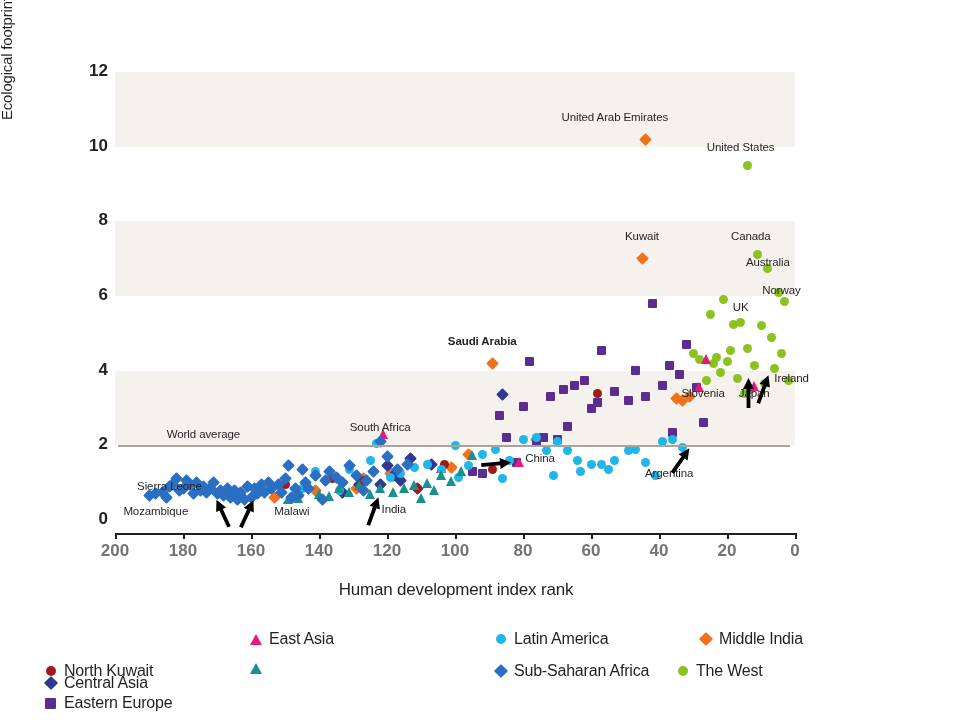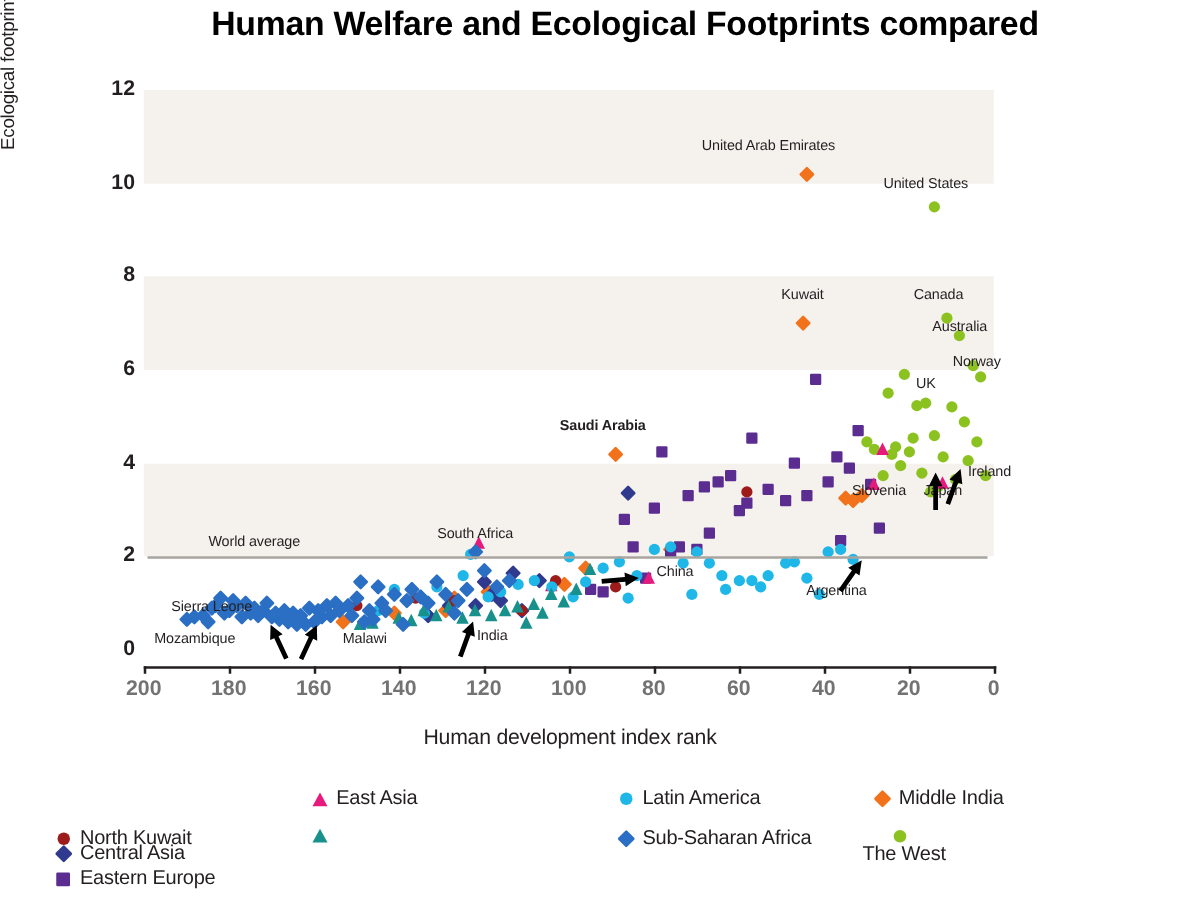--- a/index.html
+++ b/index.html
@@ -86,21 +86,20 @@
   .source{
     position:absolute;left:802px;top:584px;width:150px;
     font-size:11.5px;line-height:1.32;color:#e60000;
   }
 </style>
 </head>
 <body>
 
 <div id="chart-root">
 
-  <div class="chart-title">Human Welfare and Ecological Footprints compared</div>
 
   <div class="plot-area">
     <div class="band" style="top:0px;height:74.7px;"></div>
     <div class="band" style="top:149.3px;height:74.7px;"></div>
     <div class="band" style="top:298.7px;height:74.7px;"></div>
     <div class="plot-inner" id="points-layer">
         <div class="pt diamond" style="left: 530.4px; top: 67.2px; background: rgb(242, 114, 28);"></div>
         <div class="pt diamond" style="left: 527px; top: 186.667px; background: rgb(242, 114, 28);"></div>
         <div class="pt diamond" style="left: 377.4px; top: 291.2px; background: rgb(242, 114, 28);"></div>
         <div class="pt diamond" style="left: 353.6px; top: 382.667px; background: rgb(242, 114, 28);"></div>
@@ -449,21 +448,21 @@
         <span class="lg-mark">
           <span class="sh triangle" style="border-bottom: 11px solid rgb(24, 145, 140);"></span>
         </span>
       </div>
       <div class="legend-item" style="left: 450px; top: 32px;">
         <span class="lg-mark">
           <span class="sh diamond" style="background: rgb(43, 111, 196);"></span>
         </span>
         <span class="legend-label">Sub-Saharan Africa</span>
       </div>
-      <div class="legend-item" style="left: 646px; top: 32px; flex-direction: column;">
+      <div class="legend-item" style="left: 632px; top: 32px;">
         <span class="lg-mark">
           <span class="sh circle" style="background: rgb(140, 194, 32);"></span>
         </span>
         <span class="legend-label">The West</span>
       </div>
       <div class="legend-item" style="left: 0px; top: 64px;">
         <span class="lg-mark">
           <span class="sh square" style="background: rgb(91, 45, 144);"></span>
         </span>
         <span class="legend-label">Eastern Europe</span>

